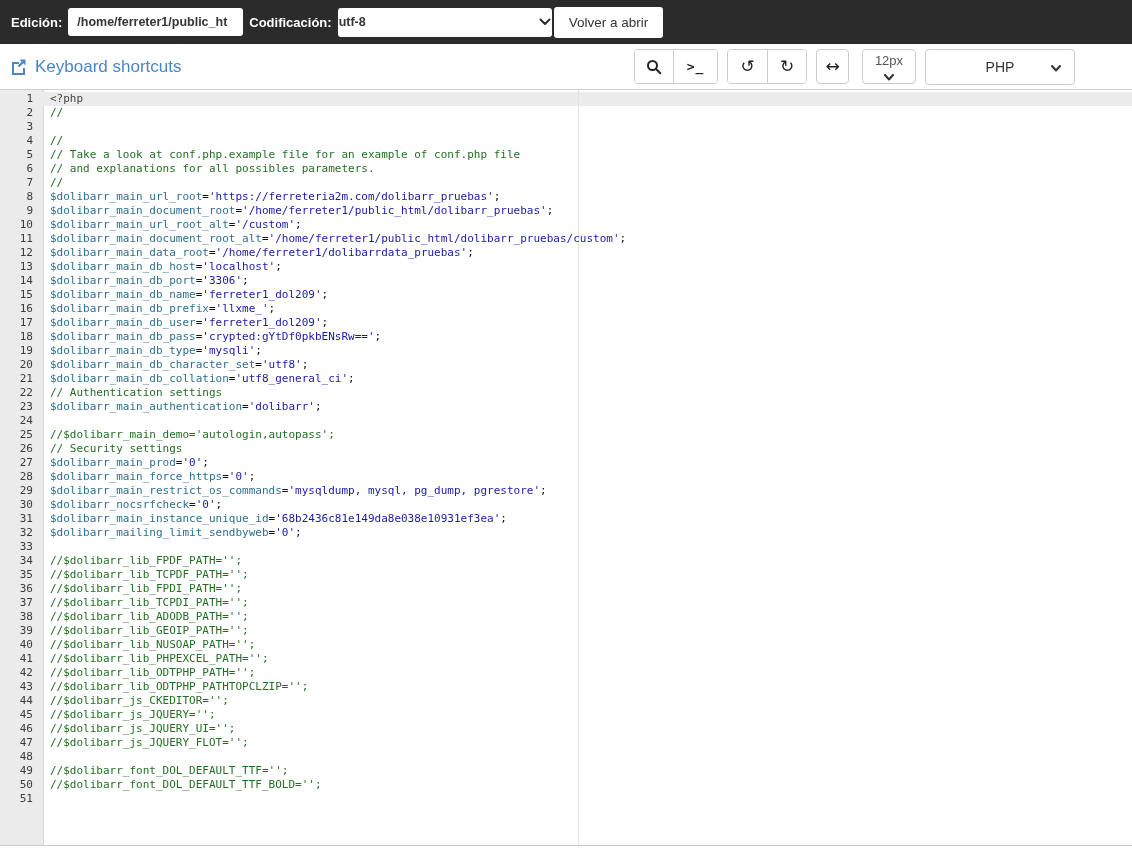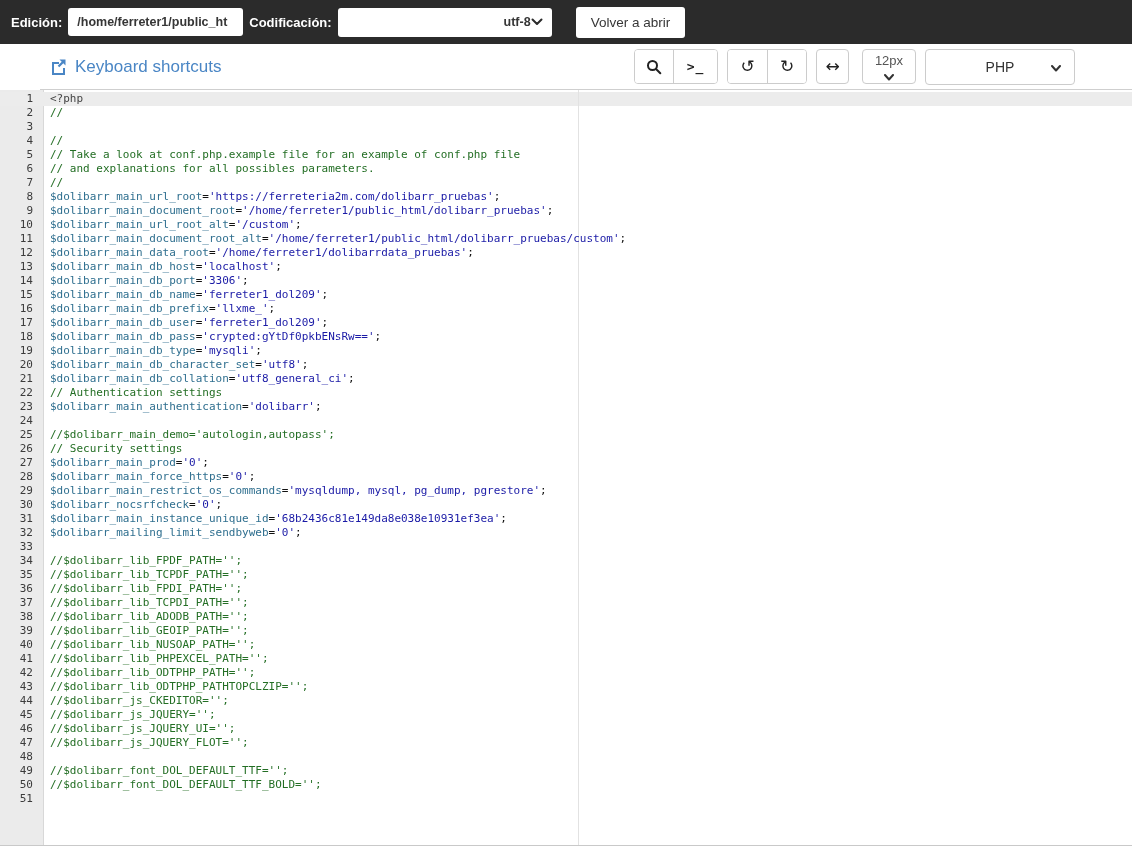--- a/index.html
+++ b/index.html
@@ -18,30 +18,30 @@
     font-family:"Liberation Sans",sans-serif;}
 
   
   .topbar{height:44px;background:var(--topbar-bg);display:flex;align-items:center;
     padding-left:5px;}
   .topbar .lbl{color:#fff;font-size:13px;font-weight:bold;margin:0 6px;white-space:nowrap;}
   .path-input{width:175px;height:28px;border:none;border-radius:3px;background:#fff;
     font-family:"Liberation Sans",sans-serif;font-size:12.5px;font-weight:bold;color:#363636;
     padding:0 9px;outline:none;}
   .fake-select{background:#fff;height:29px;border-radius:3px;display:flex;align-items:center;
-    justify-content:flex-end;padding:0 9px;cursor:default;}
+    justify-content:space-between;padding:0 1px;cursor:default;}
   .enc-select{width:214px;}
   .fake-select .sel-text{font-size:12.5px;font-weight:bold;color:#363636;}
   .chev{flex:0 0 auto;}
-  .reopen-btn{margin-left:24px;height:31px;background:#fff;border:none;border-radius:3px;
+  .reopen-btn{margin-left:2px;height:31px;background:#fff;border:none;border-radius:3px;
     font-family:"Liberation Sans",sans-serif;font-size:13.5px;color:#363636;padding:0 15px;}
 
   
   .toolbar{height:46px;background:#fff;border-bottom:1px solid #cfcfcf;display:flex;
-    align-items:center;justify-content:space-between;padding:0 57px 0 10px;margin-left:40px;}
+    align-items:center;justify-content:space-between;padding:0 57px 0 10px;}
   .ks-link{display:flex;align-items:center;gap:8px;color:var(--link-blue);font-size:17px;
     text-decoration:none;cursor:pointer;}
   .tb-right{display:flex;align-items:center;}
   .btn-group{display:flex;border:1px solid #ccc;border-radius:4px;overflow:hidden;
     margin-left:9px;background:#fff;}
   .tb-btn{height:33px;display:flex;align-items:center;justify-content:center;background:#fff;
     border:none;cursor:pointer;}
   .btn-group .tb-btn + .tb-btn{border-left:1px solid #ccc;}
   .w38{width:38px;} .w44{width:44px;} .w39{width:39px;} .w33{width:33px;border:1px solid #ccc;border-radius:4px;height:35px;margin-left:9px;}
   .icon-glyph{font-family:"DejaVu Sans",sans-serif;font-size:17px;color:#222;line-height:1;}

